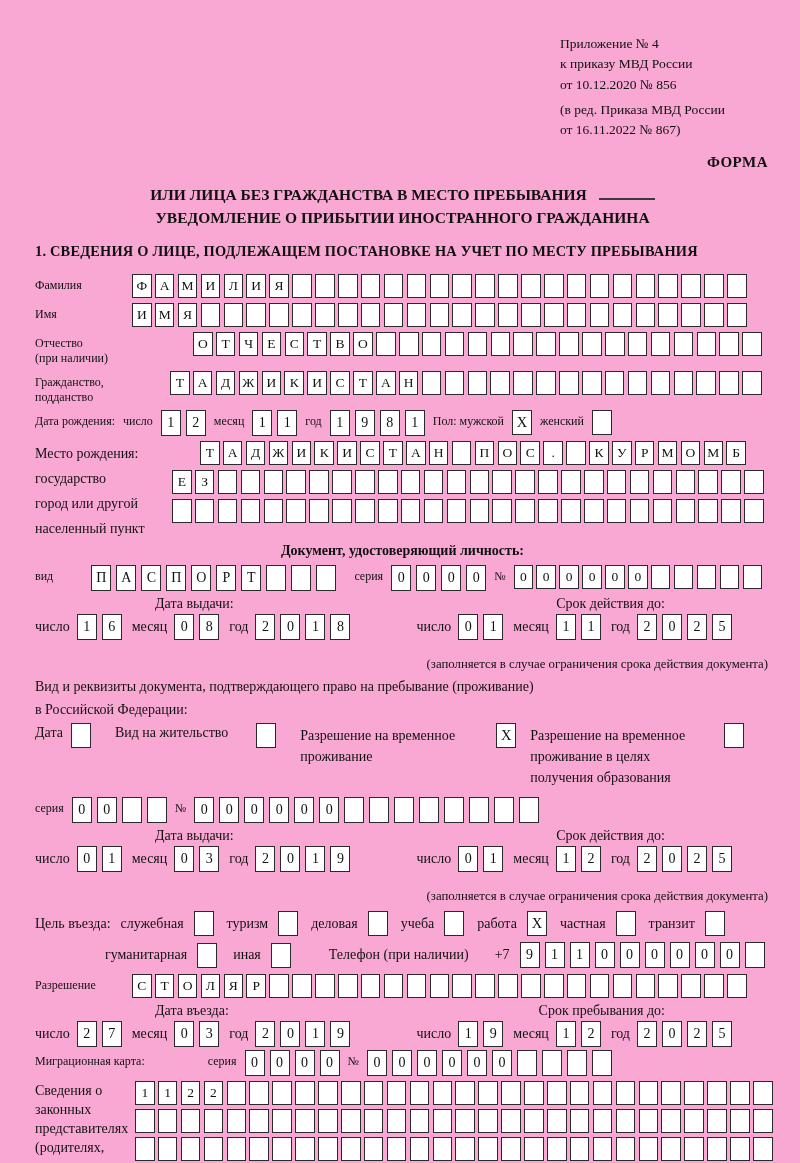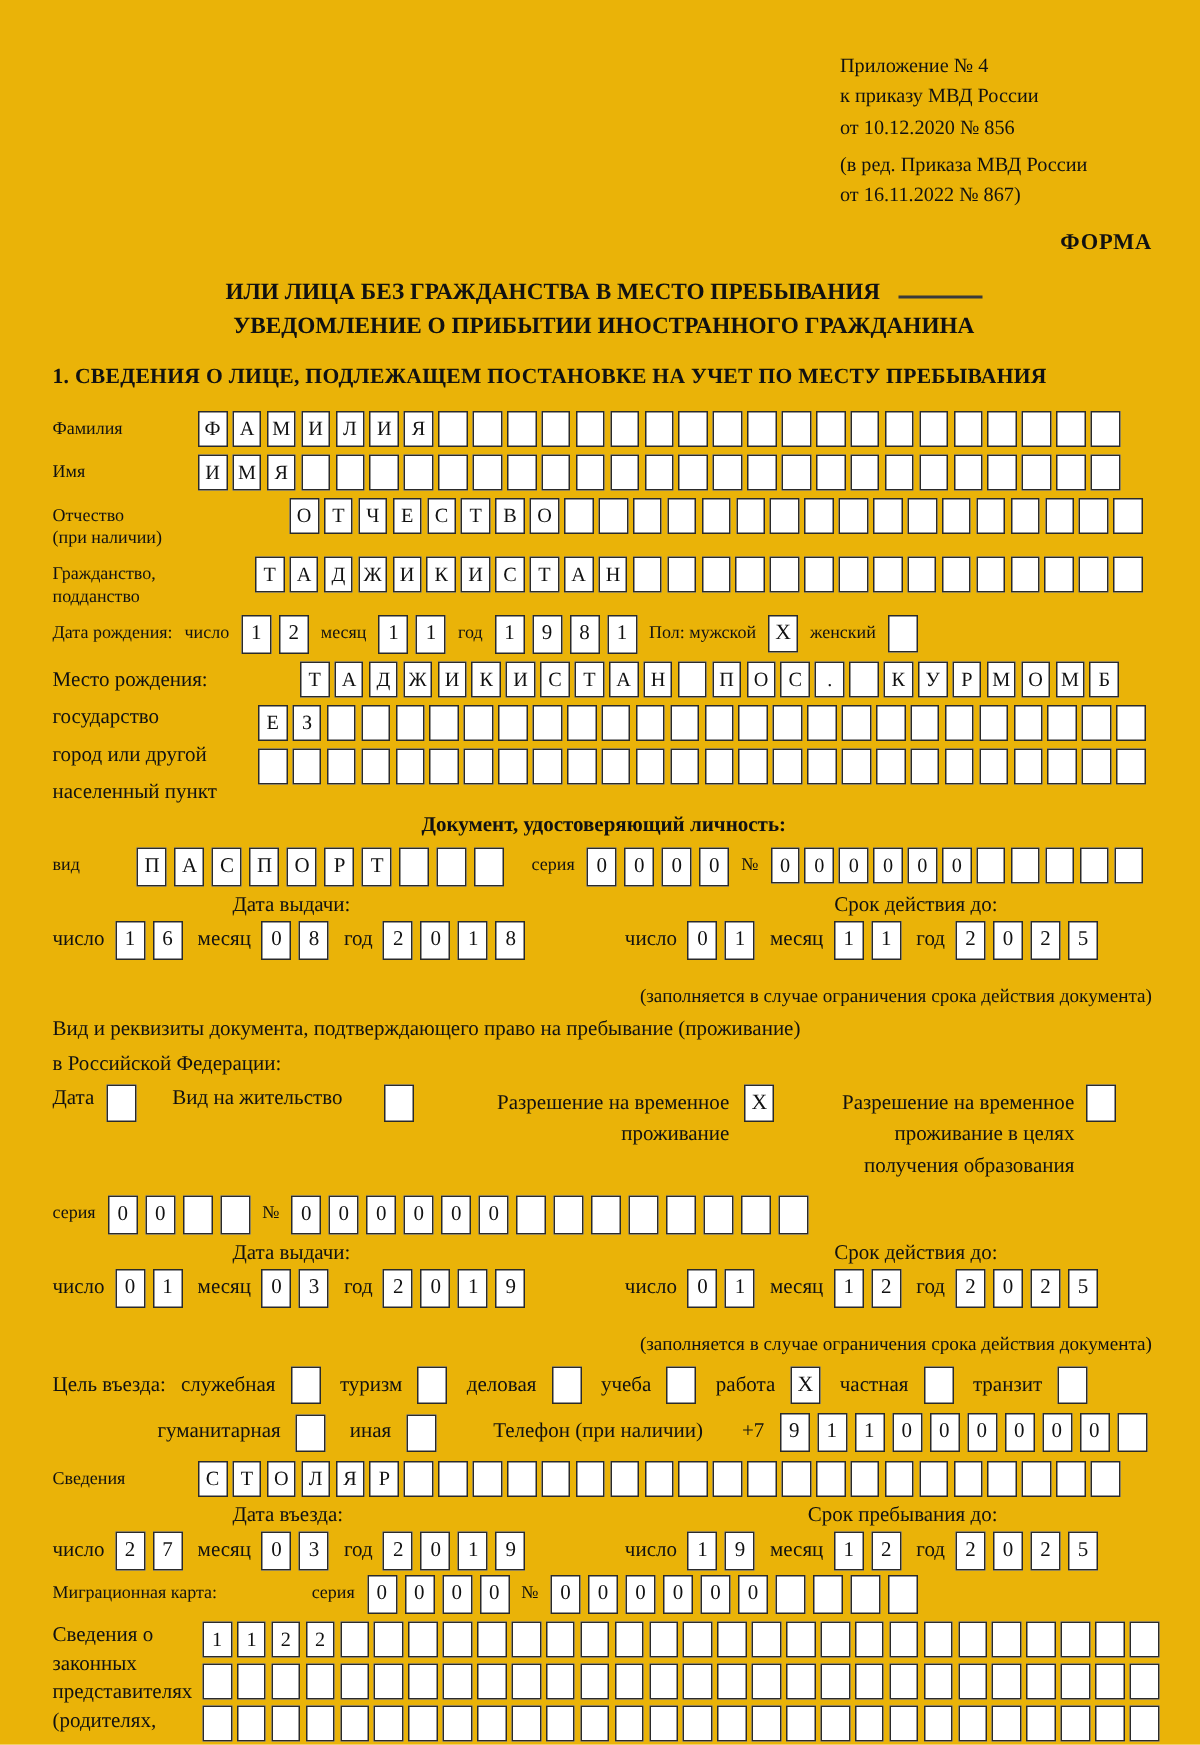--- a/index.html
+++ b/index.html
@@ -1,18 +1,18 @@
 <!DOCTYPE html>
 <html><head>
 <meta charset="utf-8">
 <style>
   * { box-sizing: border-box; margin: 0; padding: 0; }
   html,body { width: 800px; background: #fff; }
   body { height: 1163px; overflow: hidden; font-family: "Liberation Serif", serif; color: #111; }
-  .page { width: 800px; height: 1163px; padding: 34px 30px 0 35px; background: #eab308; }
+  .page { width: 800px; height: 1163px; padding: 34px 30px 0 35px; background: #f9a8d4; }
 
   .appendix { margin-left: 525px; font-size: 13.5px; line-height: 1.5; }
   .appendix .blk2 { margin-top: 5px; }
   .forma { text-align: right; font-weight: bold; font-size: 15px; margin-top: 14px; padding-right: 2px; letter-spacing: .5px; }
 
   .title { text-align: center; font-weight: bold; font-size: 15.5px; line-height: 1.45; margin-top: 13px; }
   .blank { display: inline-block; width: 56px; height: 3px; border-bottom: 2px solid #3a3a3a; margin-left: 12px; }
 
   .sec-heading { font-weight: bold; font-size: 14.4px; margin-top: 14px; letter-spacing: .2px; white-space: nowrap; }
 
@@ -52,21 +52,21 @@
   .dg .dlab { margin: 0 7px 0 0; }
   .dg .cells { margin-right: 10px; }
   .dg .cells:last-child { margin-right: 0; }
   .dg.right { margin-left: auto; margin-right: 38px; }
   .caption { text-align: right; font-size: 12.8px; margin: 17px 2px 7px 0; }
 
   .intro { font-size: 14px; margin-bottom: 7px; }
   .cbrow { display: flex; align-items: flex-start; margin: 2px 0 9px; font-size: 14px; }
   .cbitem { display: inline-flex; align-items: flex-start; white-space: nowrap; }
   .cbitem .cb { margin-top: -2px; }
-  .lines { text-align: right; line-height: 1.5; width: 186px; white-space: normal; }
+  .lines { text-align: left; line-height: 1.5; width: 186px; white-space: normal; }
   .ml8{margin-left:8px}.ml10{margin-left:10px}.ml14{margin-left:14px}
   .ml16{margin-left:16px}.ml24{margin-left:24px}.ml28{margin-left:28px}
   .ml38{margin-left:38px}.ml55{margin-left:55px}.ml70{margin-left:70px}
 
   .p1, .p2 { display: flex; align-items: center; font-size: 14px; margin-bottom: 6px; white-space: nowrap; }
   .p1 .opt { margin-right: 10px; } .p1 .cb { margin-right: 13px; }
   .p1 .plabel { margin-right: 10px; }
   .p2 .opt { margin-right: 10px; }
 
   .lr { display: flex; margin-top: 1px; }
@@ -573,21 +573,21 @@
           <span class="cell">0</span>
           <span class="cell">0</span>
           <span class="cell">0</span>
           <span class="cell">0</span>
           <span class="cell">0</span>
           <span class="cell"></span>
         </span>
     </div>
 
     <div class="row">
-      <div class="lbl w1">Сведения</div>
+      <div class="lbl w1">Разрешение</div>
       <div class="cells">
           <span class="cell">С</span>
           <span class="cell">Т</span>
           <span class="cell">О</span>
           <span class="cell">Л</span>
           <span class="cell">Я</span>
           <span class="cell">Р</span>
           <span class="cell"></span>
           <span class="cell"></span>
           <span class="cell"></span>

